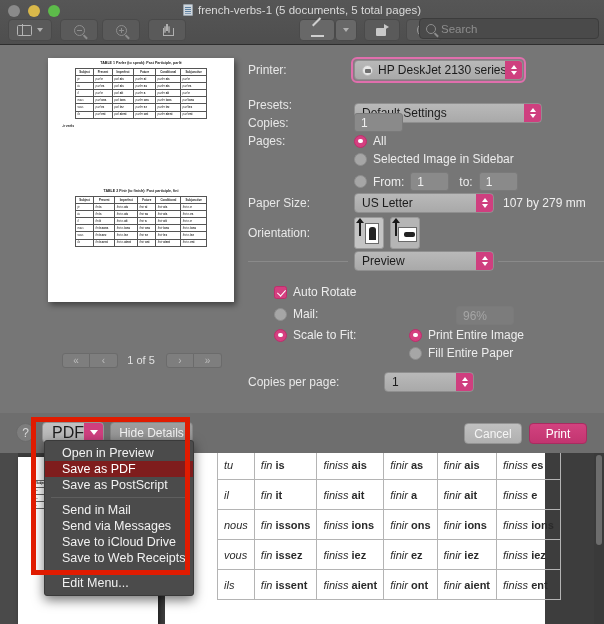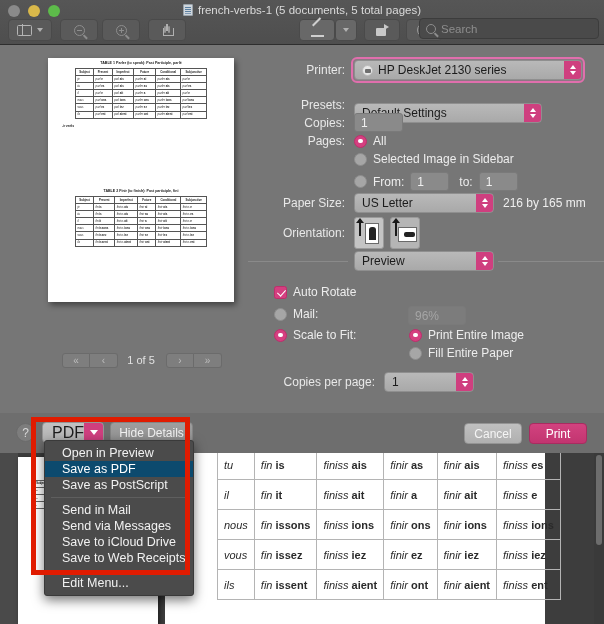--- a/index.html
+++ b/index.html
@@ -111,21 +111,21 @@
     color:#bdbdbd; font-size:10px; line-height:13px; text-align:center;
   }
   .pager-lbl {
     position:absolute; left:0; top:0; width:186px; text-align:center;
     color:#e2e2e2; font-size:11px; line-height:17px;
   }
 
   
   .settings { position:absolute; left:248px; top:0px; width:356px; height:406px; }
   .row { position:absolute; display:flex; align-items:center; }
-  .lbl { color:#e8e8e8; font-size:12px; text-align:right; }
+  .lbl { color:#e8e8e8; font-size:12px; text-align:left; }
   .popup {
     background: linear-gradient(to bottom,#b9b9b9,#a9a9a9);
     border:1px solid #8f8f8f; border-radius:4px;
     height:20px; display:flex; align-items:center;
     color:#1b1b1b; font-size:12px; padding-left:7px; position:relative;
   }
   .popup .stepper {
     position:absolute; right:0; top:0; bottom:0; width:17px;
     background:#cf3f7f; border-radius:0 3px 3px 0;
     display:flex; flex-direction:column; align-items:center; justify-content:center;
@@ -140,21 +140,21 @@
     background:#cf7fae44;
   }
   .printer-dot {
     width:11px;height:11px;border-radius:50%;background:#e8e8e8;
     border:1px solid #bbb; margin-right:5px; position:relative; flex:0 0 auto;
   }
   .printer-dot::after{content:'';position:absolute;left:2px;top:3px;width:6px;height:4px;background:#6f6f6f;border-radius:1px;}
   .txtfield {
     background:#8a8a8a; border:1px solid #7a7a7a; border-radius:3px;
     height:19px; color:#f0f0f0; font-size:12px; padding-left:6px;
-    display:flex; align-items:center;
+    display:flex; align-items:center;margin-left:48px;
   }
   .txtfield.dim { color:#a5a5a5; background:#7c7c7c; }
   .radio {
     width:13px;height:13px;border-radius:50%;
     background:#a6a6a6; border:1px solid #8e8e8e; flex:0 0 auto;
     display:flex;align-items:center;justify-content:center;
   }
   .radio.on { background:#d53f80; border-color:#bd2f6c; }
   .radio.on::after { content:''; width:4.5px;height:4.5px;border-radius:50%;background:#fff; }
   .rlbl { color:#ededed; font-size:12px; margin-left:6px; }
@@ -217,21 +217,21 @@
   }
 
   
   .pdf-menu {
     position:absolute; left:44px; top:440px; width:150px;
     background:#4b4b4b; border:1px solid #3a3a3a; border-radius:3px;
     box-shadow:0 4px 12px rgba(0,0,0,.55); padding:4px 0;
     z-index:40;
   }
   .mi { height:16px; line-height:16px; color:#f1f1f1; font-size:12.5px; padding-left:17px; white-space:nowrap;}
-  .mi.sel { background:#0c4a6e; color:#fff; }
+  .mi.sel { background:#7f1d1d; color:#fff; }
   .msep { height:1px; background:#5e5e5e; margin:4px 6px; }
 
   
   .redbox {
     position:absolute; left:31px; top:417px; width:159px; height:158px;
     border:5px solid #e01b00; z-index:60; pointer-events:none;
   }
 
   
   .bg-doc { position:absolute; left:0; top:451px; width:604px; height:173px; background:#3d3d3d; overflow:hidden;}
@@ -546,21 +546,21 @@
       <div class="pager-lbl">1 of 5</div>
       <div class="pbtn" style="left:118px;border-radius:3px 0 0 3px;">›</div>
       <div class="pbtn" style="left:146px;border-radius:0 3px 3px 0;border-left:none;">»</div>
     </div>
 
     <div class="settings">
 
       <div class="row" style="left:0;top:12px;width:356px;">
         <div class="lbl" style="width:97px;">Printer:</div>
         <div class="focusring" style="margin-left:6px;">
-          <div class="popup" style="width:228px;">
+          <div class="popup" style="width:169px;">
             <span class="printer-dot"></span>
             <span>HP DeskJet 2130 series</span>
             <span class="stepper">
                 <i class="up"></i>
                 <i class="dn"></i>
               </span>
           </div>
         </div>
       </div>
 
@@ -601,21 +601,21 @@
 
       <div class="row" style="left:0;top:148px;width:356px;">
         <div class="lbl" style="width:97px;">Paper Size:</div>
         <div class="popup" style="width:140px;margin-left:9px;">
           <span>US Letter</span>
           <span class="stepper">
               <i class="up"></i>
               <i class="dn"></i>
             </span>
         </div>
-        <div class="lbl" style="margin-left:9px;color:#efefef;">216 by 165 mm</div>
+        <div class="lbl" style="margin-left:9px;color:#efefef;">107 by 279 mm</div>
       </div>
 
       <div class="row" style="left:0;top:172px;width:356px;">
         <div class="lbl" style="width:97px;">Orientation:</div>
         <div style="display:flex;margin-left:9px;">
           <div class="orient sel">
             <span class="or-arrow"></span>
             <span class="or-page"></span>
             <span class="or-fig"></span>
           </div>

